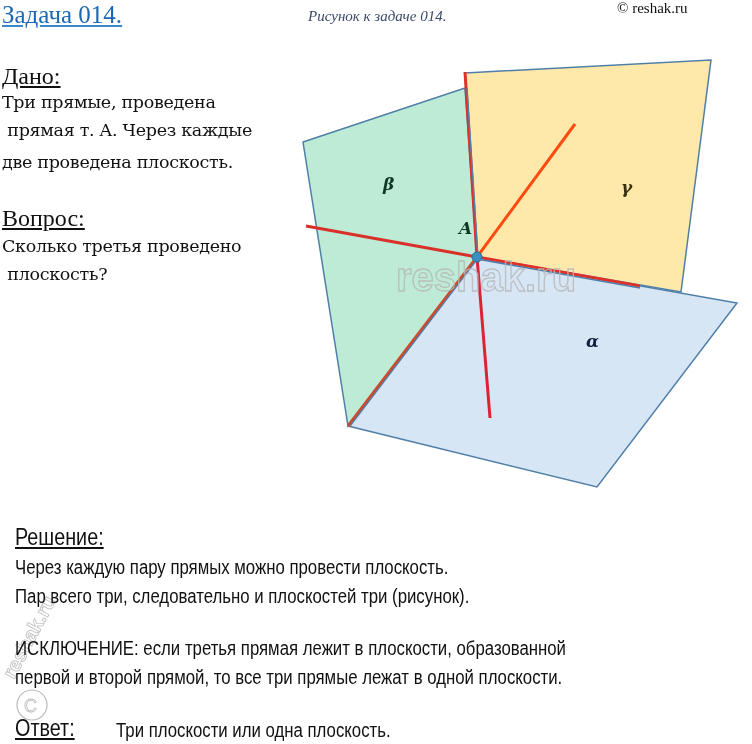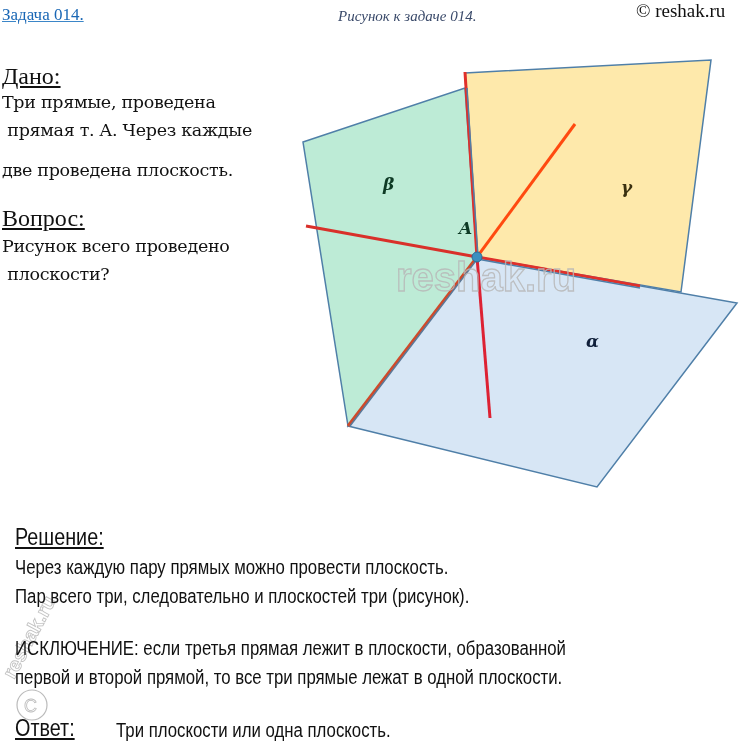--- a/index.html
+++ b/index.html
@@ -1,42 +1,42 @@
 <!DOCTYPE html>
 <html><head>
 <meta charset="utf-8">
 <style>
   html, body { margin: 0; padding: 0; background: #ffffff; }
   body { width: 752px; height: 744px; position: relative; overflow: hidden; font-family: "Liberation Serif", serif; color: #000; }
   .abs { position: absolute; }
-  .task-title { left: 2px; top: 0px; font-size: 17px; color: #1a67b5; text-decoration: underline; text-decoration-color: #3b86c8; white-space: nowrap; line-height: 30px; }
-  .fig-caption { left: 338px; top: 8px; font-size: 15px; font-style: italic; color: #3a4a6a; white-space: nowrap; }
-  .copyright { left: 617px; top: 0px; font-size: 19px; color: #111; white-space: nowrap; margin-left: 19px; }
+  .task-title { left: 2px; top: 0px; font-size: 25px; color: #1a67b5; text-decoration: underline; text-decoration-color: #3b86c8; white-space: nowrap; line-height: 30px; }
+  .fig-caption { left: 308px; top: 8px; font-size: 15px; font-style: italic; color: #3a4a6a; white-space: nowrap; }
+  .copyright { left: 617px; top: 0px; font-size: 15px; color: #111; white-space: nowrap; }
   .head { font-size: 24px; text-decoration: underline; line-height: 28px; white-space: nowrap; color: #111; }
   .body-text { font-family: "DejaVu Serif", serif; font-size: 17.5px; line-height: 28px; white-space: pre; color: #111; letter-spacing: -0.3px; }
   .sol-text { font-family: "Liberation Sans", sans-serif; font-size: 19.5px; line-height: 29px; white-space: pre; color: #111; transform: scaleX(0.86); transform-origin: left top; }
   .sol-head { font-family: "Liberation Sans", sans-serif; font-size: 23px; text-decoration: underline; transform: scaleX(0.86); transform-origin: left top; white-space: nowrap; color: #111; }
   svg.figure { position: absolute; left: 0; top: 0; }
   .wm-text { font-family: "Liberation Sans", sans-serif; font-weight: bold; }
 </style>
 </head>
 <body>
 
 <div class="abs task-title">Задача 014.</div>
 <div class="abs fig-caption">Рисунок к задаче 014.</div>
 <div class="abs copyright">© reshak.ru</div>
 
 <div class="abs head" style="left:2px; top:62px;text-align:center;">Дано:</div>
 <div class="abs body-text" style="left:2px; top:88px;">Три прямые, проведена</div>
 <div class="abs body-text" style="left:2px; top:116px;"> прямая т. A. Через каждые</div>
-<div class="abs body-text" style="left:2px; top:156px;">две проведена плоскость.</div>
+<div class="abs body-text" style="left:2px; top:148px;">две проведена плоскость.</div>
 
 <div class="abs head" style="left:2px; top:204px;text-decoration:underline;">Вопрос:</div>
-<div class="abs body-text" style="left:2px; top:232px;">Рисунок всего проведено</div>
-<div class="abs body-text" style="left:2px; top:260px;"> плоскости?</div>
+<div class="abs body-text" style="left:2px; top:232px;">Сколько третья проведено</div>
+<div class="abs body-text" style="left:2px; top:260px;"> плоскость?</div>
 
 <svg class="figure" width="752" height="744" viewBox="0 0 752 744">
   <g>
     <polygon points="303,142 465,88 477,257 348,426" fill="#bdebd6" stroke="#4f7fa8" stroke-width="1.5"></polygon>
   </g>
   <g>
     <polygon points="465,73 711,60 681,292 477,257" fill="#fee9ab" stroke="#4f7fa8" stroke-width="1.5"></polygon>
   </g>
   <g>
     <polygon points="477,257 737,303 597,487 348,426" fill="#d7e6f5" stroke="#4f7fa8" stroke-width="1.5"></polygon>

